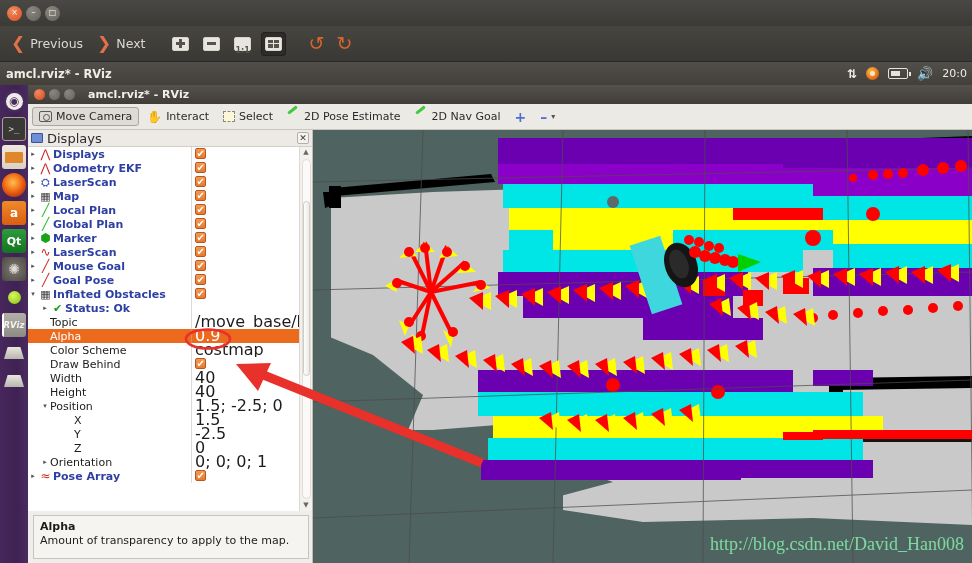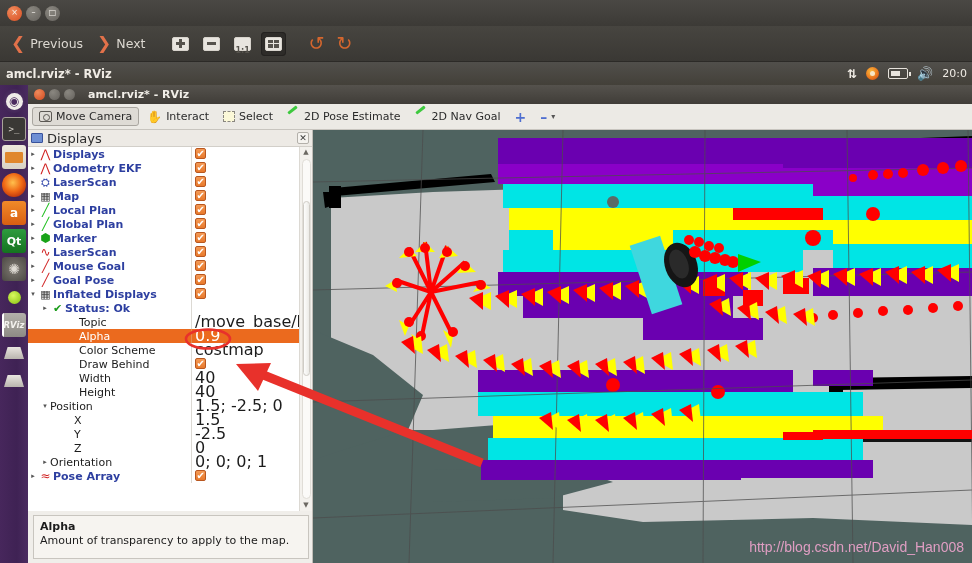--- a/index.html
+++ b/index.html
@@ -170,42 +170,42 @@
   .val-col { flex: 1; font-size: 16px; color: #1c1c1c; padding-left: 3px;
              border-left: 1px solid #dcd9d3; height: 14px; line-height: 14px; overflow: hidden; white-space: nowrap;}
   .trow.sel .val-col { color: #fff; border-left-color: #e48a51; }
   .cbx { width: 11px; height: 11px; border: 1px solid #b9571f; border-radius: 2px;
          background: linear-gradient(to bottom,#f49a55,#e8792b); position: relative;
          display: inline-block; margin-top: 1px; }
   .cbx::after { content:"✔"; position:absolute; left: 0.5px; top:-2px; font-size:10px; color:#fff; }
   .cbx.off { background: #fff; border: 1px solid #a9a6a0; }
   .cbx.off::after { content:""; }
   .indent1 { padding-left: 12px; }
-  .indent2 { padding-left: 41px; }
+  .indent2 { padding-left: 12px; }
   .indent3 { padding-left: 36px; }
 
   .vscroll { width: 13px; background: #f3f1ed; border-left: 1px solid #dcd9d3;
              display: flex; flex-direction: column; align-items: center; }
   .vs-btn { width: 11px; height: 11px; font-size: 7px; text-align: center; color: #6b6862;
             line-height: 11px; }
   .vs-track { flex: 1; width: 9px; background: #fbfaf8; border: 1px solid #e0ddd7;
               border-radius: 5px; margin: 1px 0; position: relative; }
   .vs-thumb { position: absolute; left: 0; top: 12%; width: 100%; height: 52%;
               background: linear-gradient(to right,#fdfdfc,#ecebe7); border: 1px solid #cfccc6;
               border-radius: 5px; }
 
   .desc-box { height: 44px; margin: 4px 3px 4px 5px; background: #f6f4f0;
               border: 1px solid #c8c5bf; padding: 4px 6px; }
   .desc-t { font-size: 11px; font-weight: bold; color: #1c1c1c; }
   .desc-b { font-size: 11px; color: #1c1c1c; margin-top: 1px; }
 
   
   .view3d { flex: 1; position: relative; background: #4f6360; overflow: hidden; }
-  .watermark { position: absolute; right: 8px; bottom: 8px; color: #f9a8d4;
-               font-family: Liberation Sans, sans-serif; font-size: 14px; opacity: .85; }
+  .watermark { position: absolute; right: 8px; bottom: 8px; color: #86efac;
+               font-family: Liberation Serif, serif; font-size: 18px; opacity: .85; }
 
   
   .annot { position: absolute; left: 0; top: 0; width: 972px; height: 563px;
            pointer-events: none; }
 </style>
 </head>
 <body>
 
 <div id="root">
 
@@ -436,21 +436,21 @@
                   <span class="tw-arrow">▸</span>
                   <span class="tw-icon"><span style="color:#d02020;font-size:12px;">╱</span></span>
                   <span class="tw-label">Goal Pose</span>
                 </div>
                 <div class="val-col"><span class="cbx"></span></div>
               </div>
               <div class="trow ">
                 <div class="name-col indent">
                   <span class="tw-arrow">▾</span>
                   <span class="tw-icon"><span style="color:#444;font-size:11px;">▦</span></span>
-                  <span class="tw-label">Inflated Displays</span>
+                  <span class="tw-label">Inflated Obstacles</span>
                 </div>
                 <div class="val-col"><span class="cbx"></span></div>
               </div>
               <div class="trow ">
                 <div class="name-col indent1">
                   <span class="tw-arrow">▸</span>
                   <span class="tw-icon"><span style="color:#1a9c1a;font-size:11px;">✔</span></span>
                   <span class="tw-label">Status: Ok</span>
                 </div>
                 <div class="val-col"></div>

